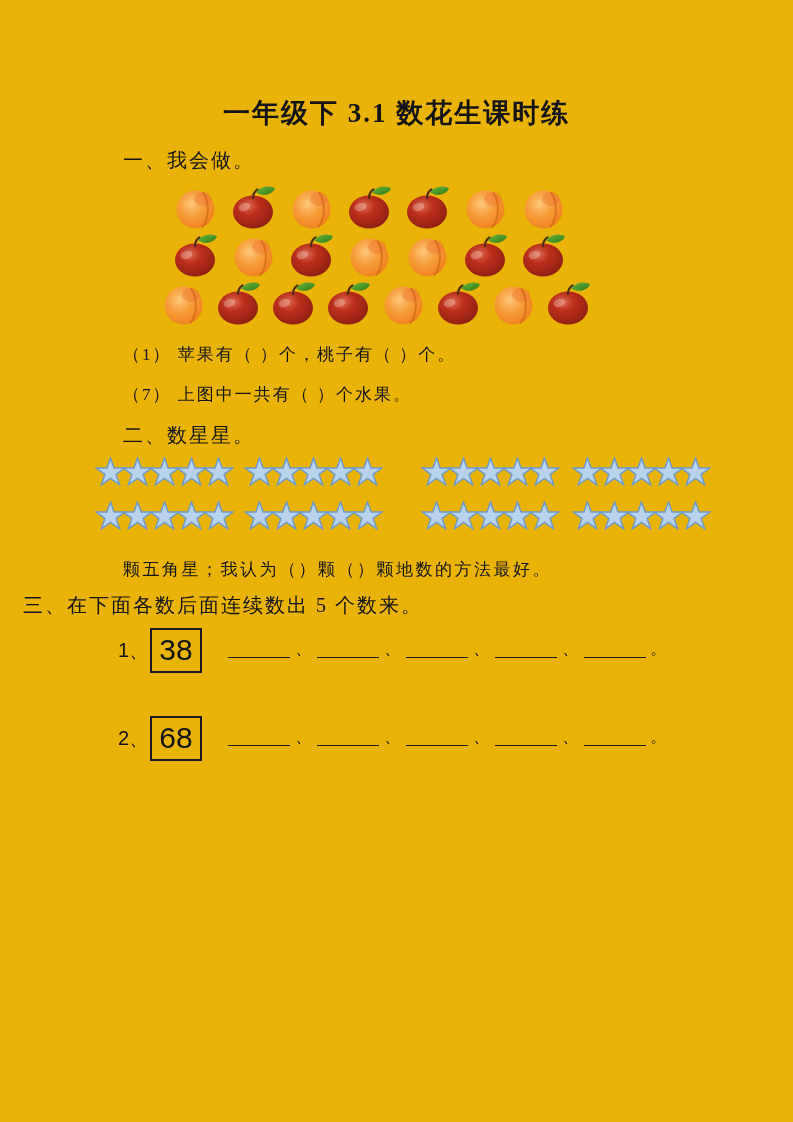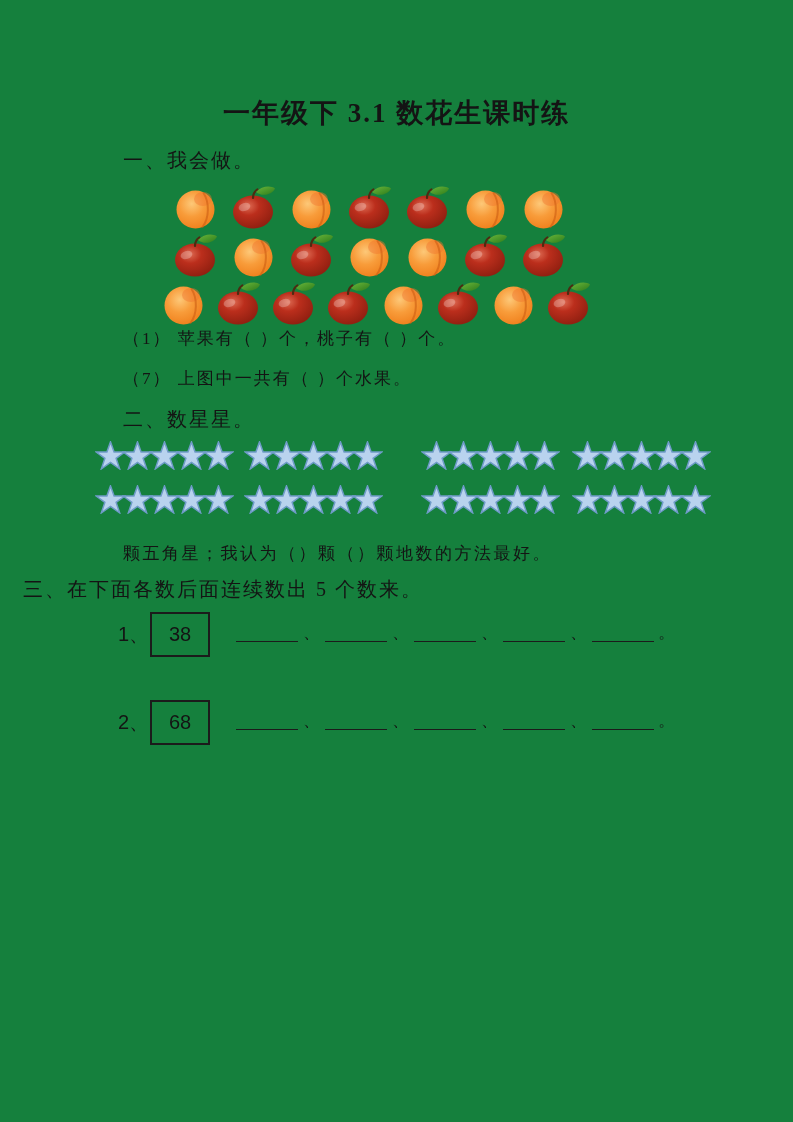--- a/index.html
+++ b/index.html
@@ -1,61 +1,61 @@
 <!DOCTYPE html>
 <html><head>
 <meta charset="utf-8">
 <style>
   * { margin:0; padding:0; box-sizing:border-box; }
   html,body { background:#ffffff; }
   .page {
-    width:793px; height:1122px; background:#15803d; position:relative;
+    width:793px; height:1122px; background:#eab308; position:relative;
     overflow:hidden; color:#141414;
     font-family:"Liberation Serif","DejaVu Serif",serif;
   }
   .title {
     margin-top:95px; text-align:center;
     font-size:27px; font-weight:700; letter-spacing:2px;
   }
   .sec-heading {
     margin:16px 0 0 123px; font-size:20px; letter-spacing:2px; white-space:nowrap;
   }
   .sec-heading.s2 { margin-top:16px; }
   .sec-heading.s3 { margin-top:2px;margin-left:23px; }
   
   .fruit-grid { margin:9px 0 0 172px; }
   .fruit-row { display:flex; height:48px; align-items:center; gap:10px; }
   .fruit-row.wide8 { gap:7px; margin-left:-12px; }
   .fruit { width:48px; height:48px; display:inline-block; }
   .fruit svg { width:100%; height:100%; display:block; }
   
   .question { margin:17px 0 0 123px; font-size:17px; letter-spacing:2px; white-space:nowrap; }
-  .question.q1 { margin-top:0; }
+  .question.q1 { margin-top:16px; }
   
   .star-rows { margin:7px 0 0 95px; }
   .star-row { display:flex; align-items:center; height:31px; }
   .star-row + .star-row { margin-top:13px; }
   .star-group { display:flex; }
   .star { width:31px; height:29px; display:inline-block; margin-left:-4px; }
   .star:first-child { margin-left:0; }
   .star svg { width:100%; height:100%; display:block; }
   
   .paragraph { margin:19px 0 0 123px; font-size:17px; letter-spacing:2.5px; line-height:40px; }
   .para-line { white-space:nowrap; }
   
   .number-item { display:flex; align-items:center; margin:8px 0 0 118px; height:46px; }
   .number-item.second { margin-top:42px; }
   .item-label {
     font-family:"Liberation Sans","DejaVu Sans",sans-serif;
     font-size:20px; width:32px;
   }
   .number-box {
-    width:60px; height:45px; border:2px solid #1b1b1b;
+    width:52px; height:45px; border:2px solid #1b1b1b;
     display:flex; align-items:center; justify-content:center;
-    font-family:"Liberation Sans","DejaVu Sans",sans-serif; font-size:20px;
+    font-family:"Liberation Sans","DejaVu Sans",sans-serif; font-size:30px;
   }
   .blanks { display:flex; align-items:flex-end; margin-left:26px; font-size:17px; padding-bottom:4px; }
   .blank { width:62px; height:20px; border-bottom:1.6px solid #1b1b1b; display:inline-block; }
   .blank-sep { margin:0 5px; line-height:18px; }
   .end-mark { margin-left:4px; line-height:18px; }
   .svgdefs { position:absolute; width:0; height:0; }
 </style>
 </head>
 <body>
 

